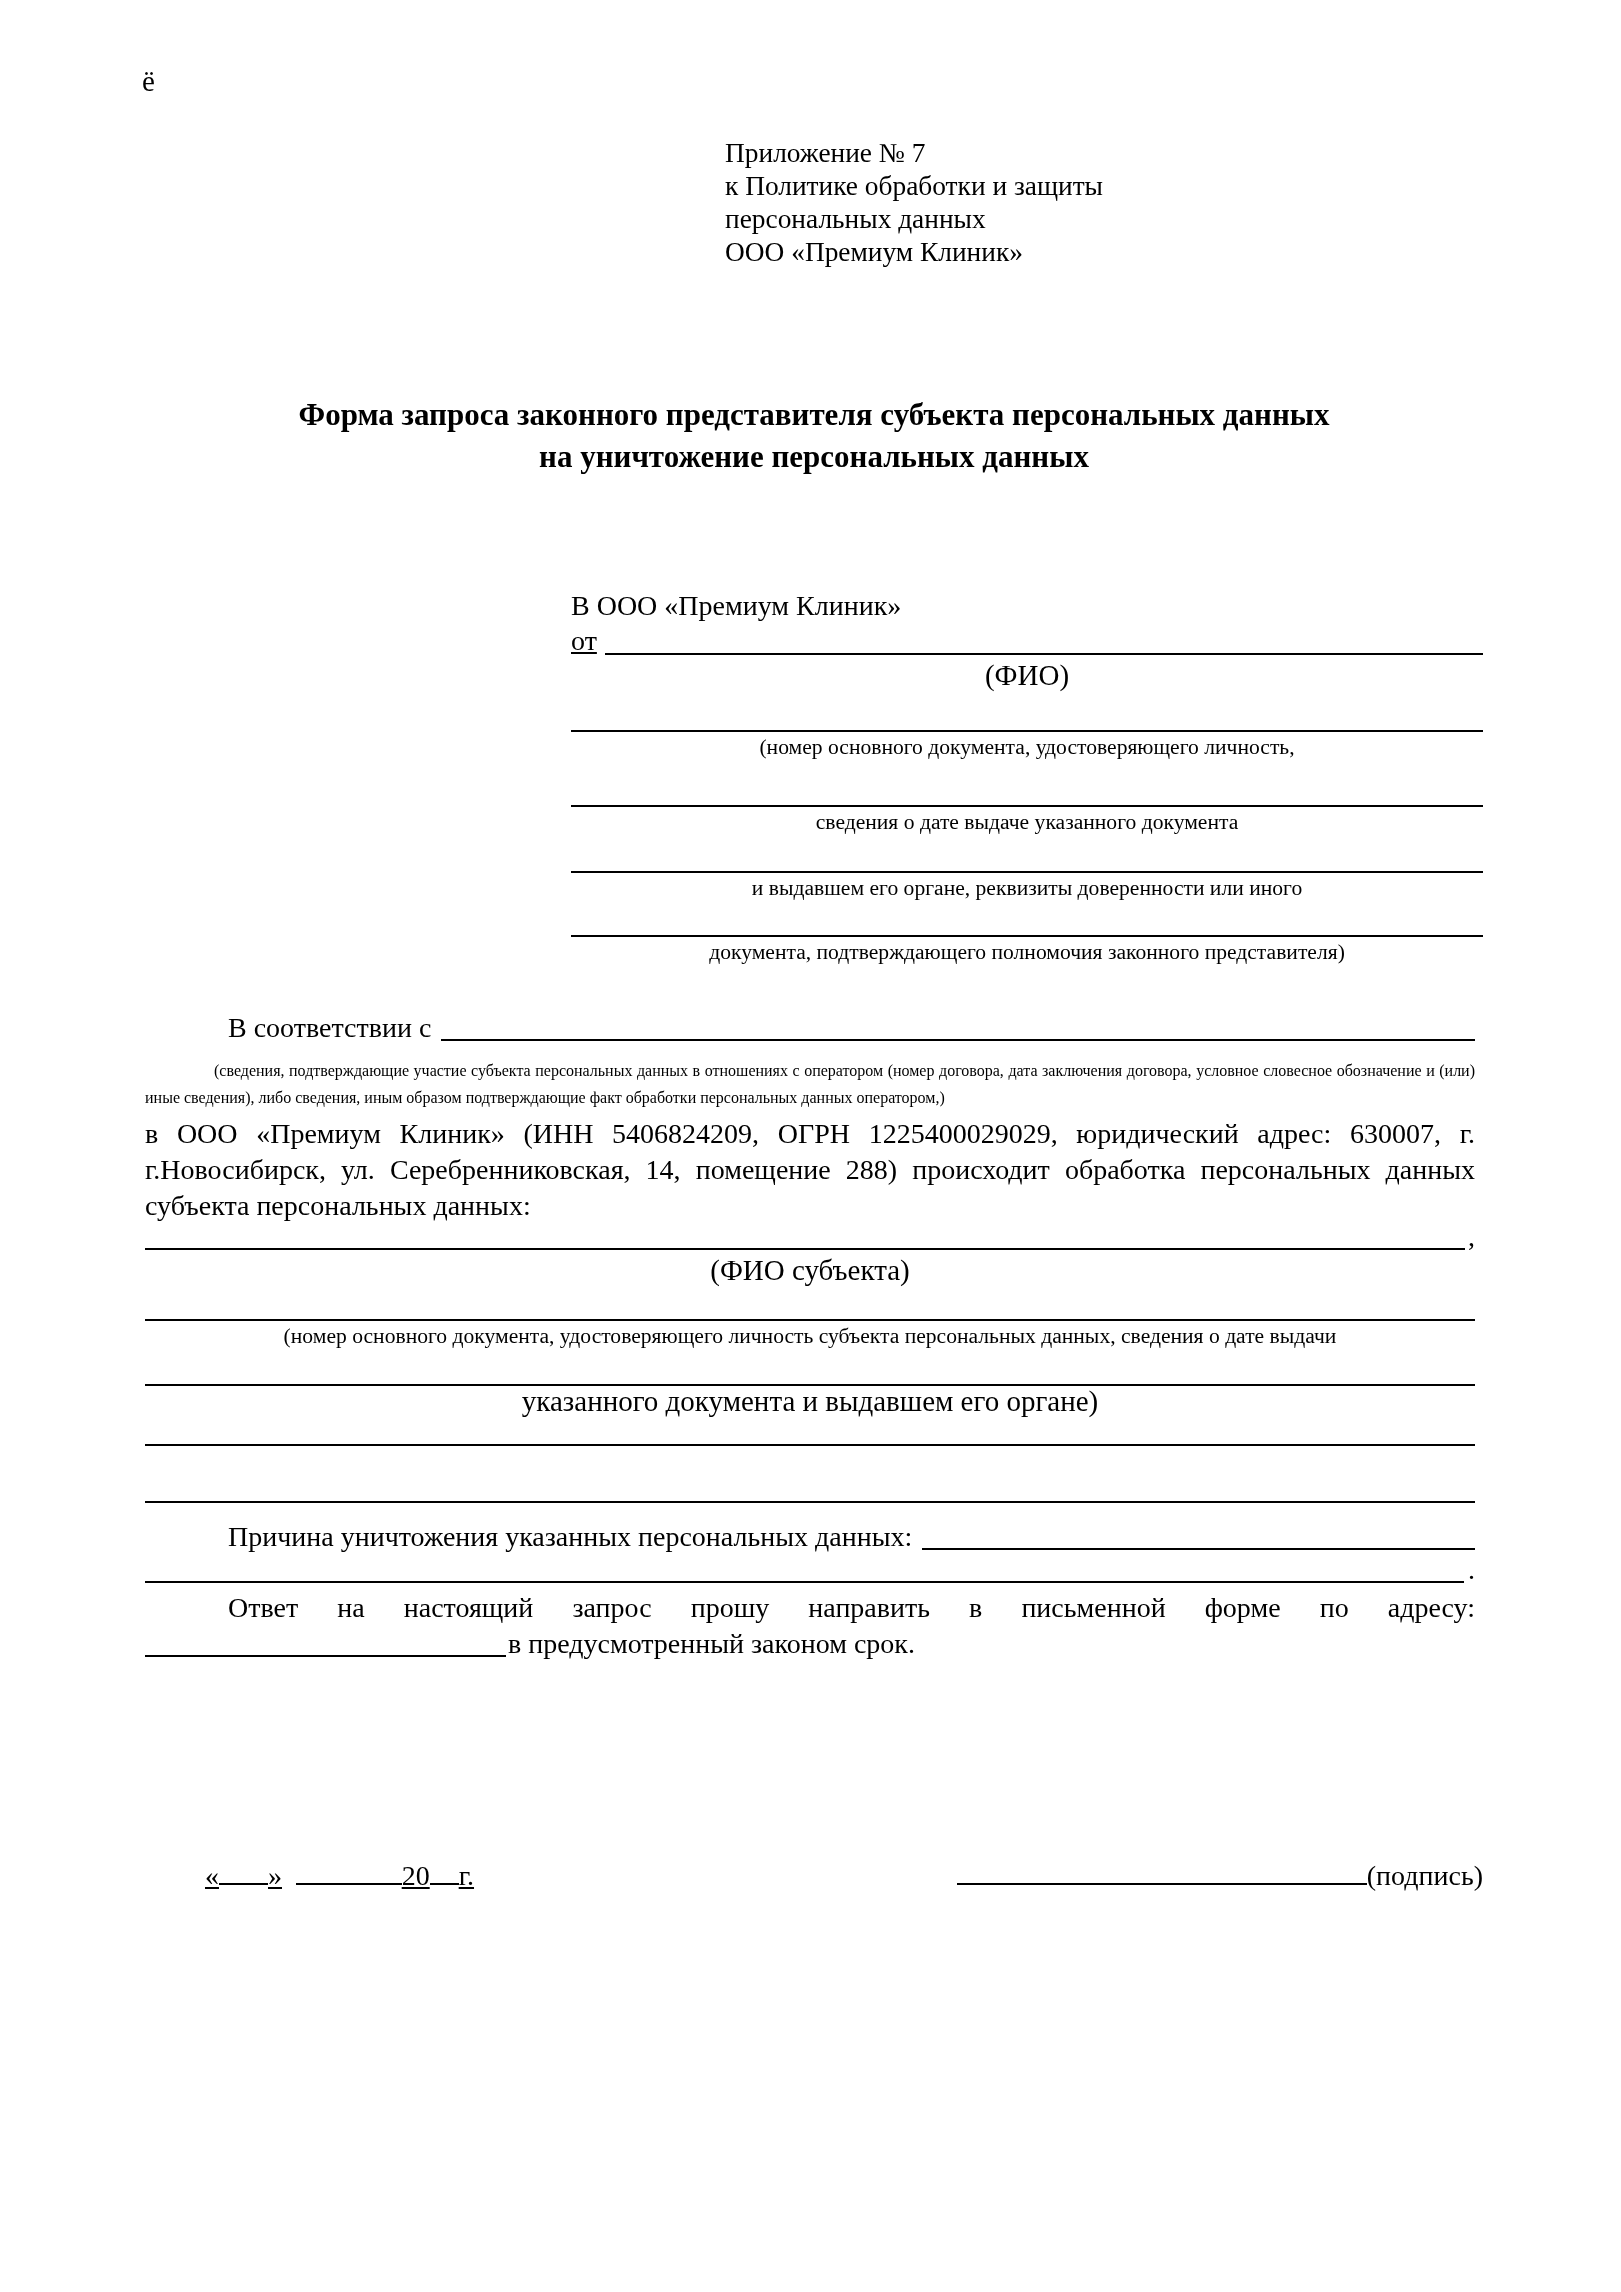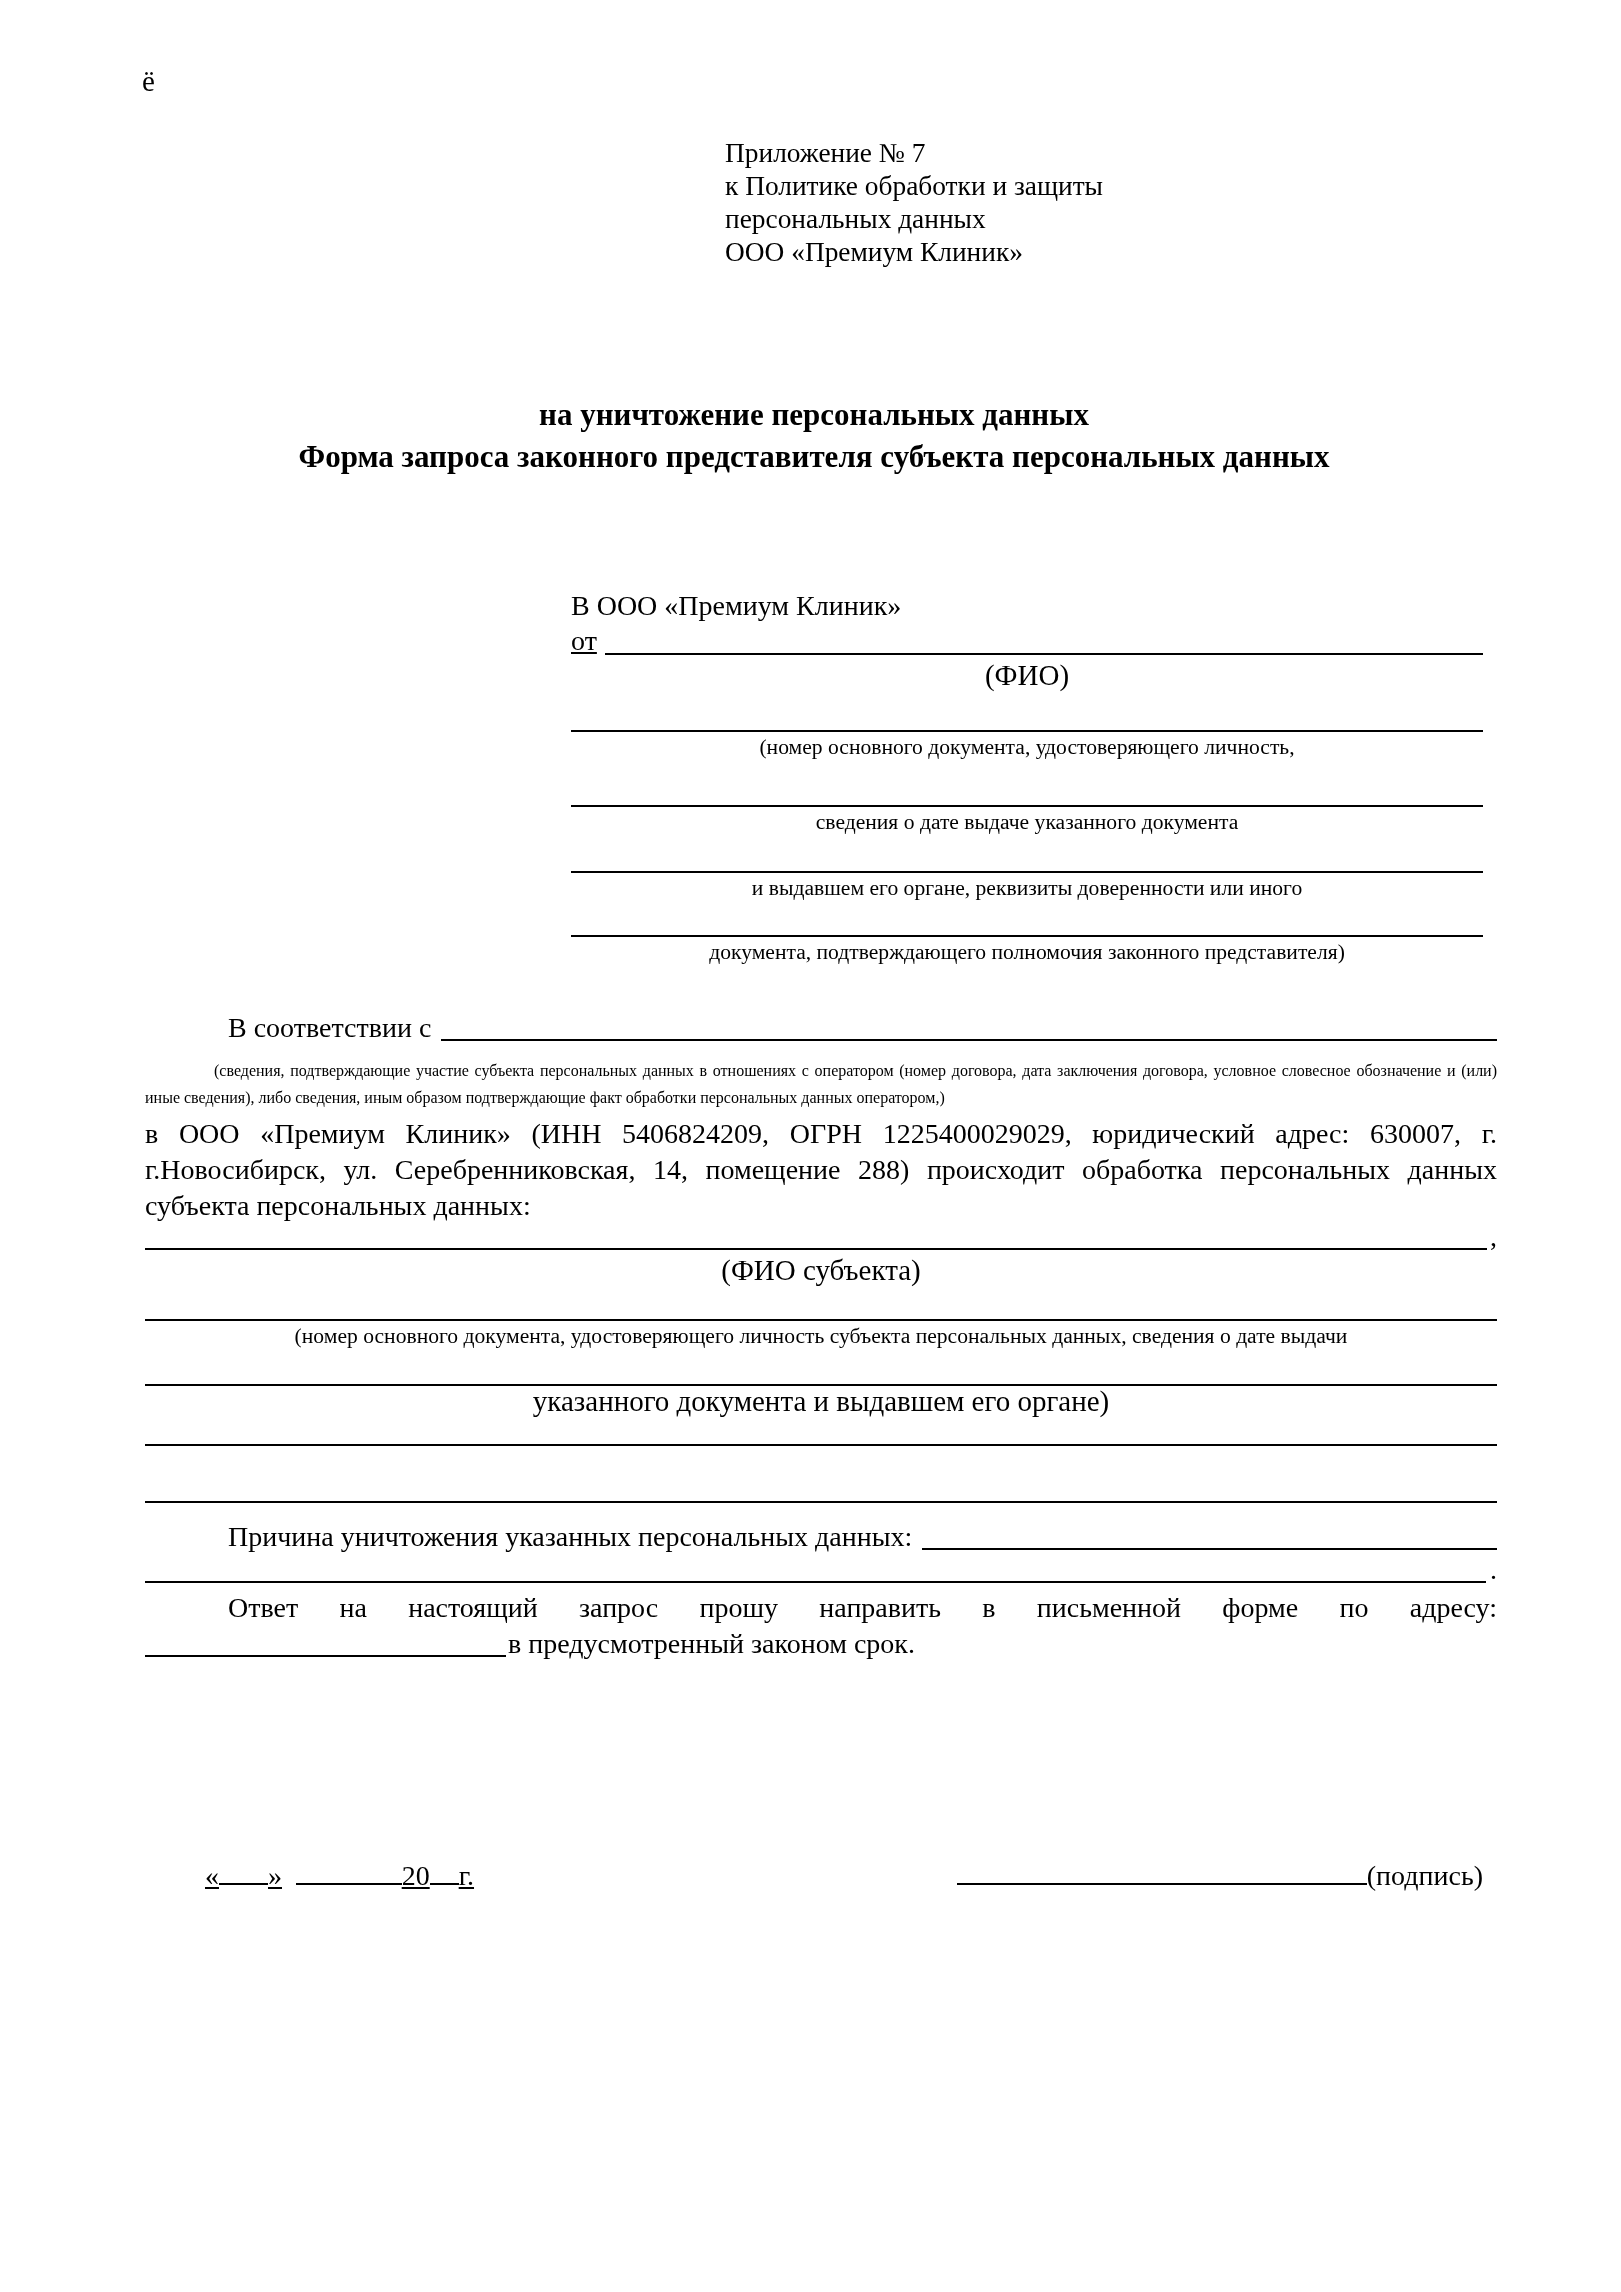--- a/index.html
+++ b/index.html
@@ -36,21 +36,21 @@
   .addr-from { display: flex; height: 37px; }
   .addr-from-label { margin-right: 7.8px; text-decoration: underline; }
   .cap { text-align: center; font-size: 29px; line-height: 27.4px; padding-top: 2px; }
   .cap-sm { text-align: center; font-size: 21.6px; line-height: 24.5px; padding-top: 2.9px; }
   .addr-blank1 { height: 41px; }
   .addr-blank2 { height: 39px; margin-top: 5.9px; }
   .addr-blank3 { height: 31px; margin-top: 5.9px; }
   .addr-blank4 { height: 29px; margin-top: 5.9px; }
 
   
-  .body-block { position: absolute; left: 145px; right: 124px; top: 1010px; font-size: 28px; line-height: 36px; }
+  .body-block { position: absolute; left: 145px; right: 146px; top: 1010px; font-size: 28px; line-height: 36px; }
   .acc-row { display: flex; height: 36px; }
   .acc-label { margin-left: 83px; margin-right: 9.8px; white-space: nowrap; }
   .note { font-size: 16px; line-height: 26.5px; text-align: justify; text-indent: 69px; margin-top: 12px; }
   .para { text-align: justify; margin-top: 4.9px; }
   .fill-comma { display: flex; height: 31px; }
   .fill-comma .tail { align-self: flex-end; padding-left: 2.9px; }
   .body-blank { height: 35px; }
   .blank-wide1 { height: 29px; }
   .blank-wide2 { height: 55px; }
   .reason-row { display: flex; height: 36px; margin-top: 15.7px; align-items: flex-end; }
@@ -80,22 +80,22 @@
   <div class="stray">ё</div>
 
   <div class="appendix">
     <div>Приложение № 7</div>
     <div>к Политике обработки и защиты</div>
     <div>персональных данных</div>
     <div>ООО «Премиум Клиник»</div>
   </div>
 
   <div class="doc-title">
+    <div>Форма запроса законного представителя субъекта персональных данных</div>
     <div>на уничтожение персональных данных</div>
-    <div>Форма запроса законного представителя субъекта персональных данных</div>
   </div>
 
   <div class="addressee">
     <div class="addr-to">В ООО «Премиум Клиник»</div>
     <div class="addr-from">
       <span class="addr-from-label">от</span>
       <span class="fl-grow"></span>
     </div>
     <div class="cap">(ФИО)</div>
 

